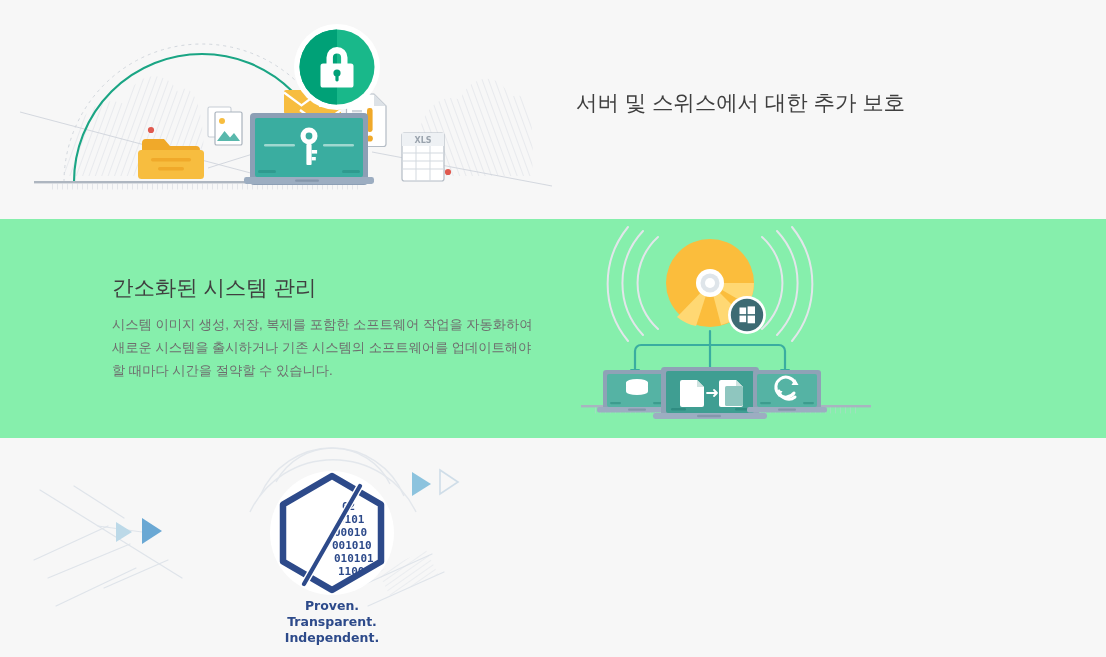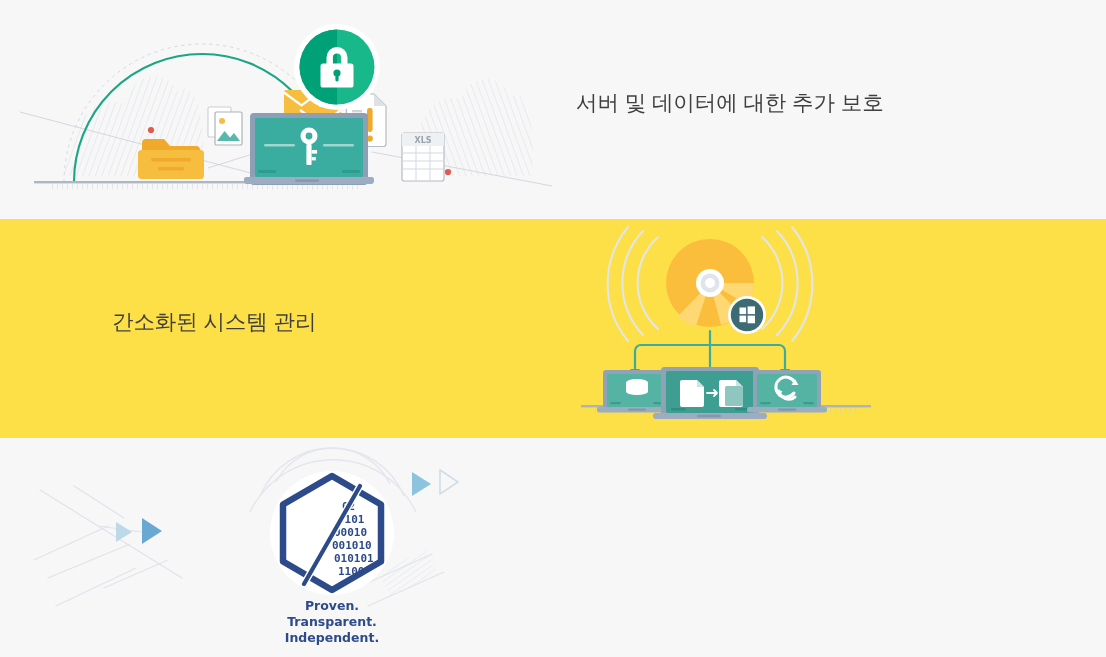--- a/index.html
+++ b/index.html
@@ -19,21 +19,21 @@
     height: 657px;
     position: relative;
   }
   .band {
     width: 1106px;
     box-sizing: border-box;
     display: flex;
     align-items: center;
   }
   .band-1 { height: 219px; background: #f7f7f7; }
-  .band-2 { height: 219px; background: #fde047; }
+  .band-2 { height: 219px; background: #86efac; }
   .band-3 { height: 219px; background: #f7f7f7; }
 
   .art-col {
     width: 553px;
     height: 219px;
     position: relative;
     flex: 0 0 553px;
     margin-left: 12px;
   }
   .text-col {
@@ -204,30 +204,31 @@
             <rect x="308.5" y="63.5" width="33" height="24" rx="2.6"></rect>
           </g>
           <circle cx="325" cy="73" r="3.6" fill="#00a177"></circle>
           <rect x="323.4" y="74.5" width="3.2" height="7" rx="1.4" fill="#00a177"></rect>
         </g>
       </svg>
     </div>
 
     <div class="text-col right">
       <div class="text-inner">
-        <h2 class="heading">서버 및 데이터에 대한 추가 보호</h2>
+        <h2 class="heading">서버 및 스위스에서 대한 추가 보호</h2>
       </div>
     </div>
   </div>
 
   <div class="band band-2">
 
     <div class="text-col left">
       <div class="text-inner">
         <h2 class="heading">간소화된 시스템 관리</h2>
+        <p class="body">시스템 이미지 생성, 저장, 복제를 포함한 소프트웨어 작업을 자동화하여 새로운 시스템을 출시하거나 기존 시스템의 소프트웨어를 업데이트해야 할 때마다 시간을 절약할 수 있습니다.</p>
       </div>
     </div>
 
     <div class="art-col">
       <svg class="art" viewBox="0 0 553 219" xmlns="http://www.w3.org/2000/svg">
         <defs>
           <pattern id="hatchGround2" width="5" height="6" patternUnits="userSpaceOnUse">
             <line x1="0" y1="0" x2="0" y2="6" stroke="#c2cdd6" stroke-width="1.2"></line>
           </pattern>
         </defs>

